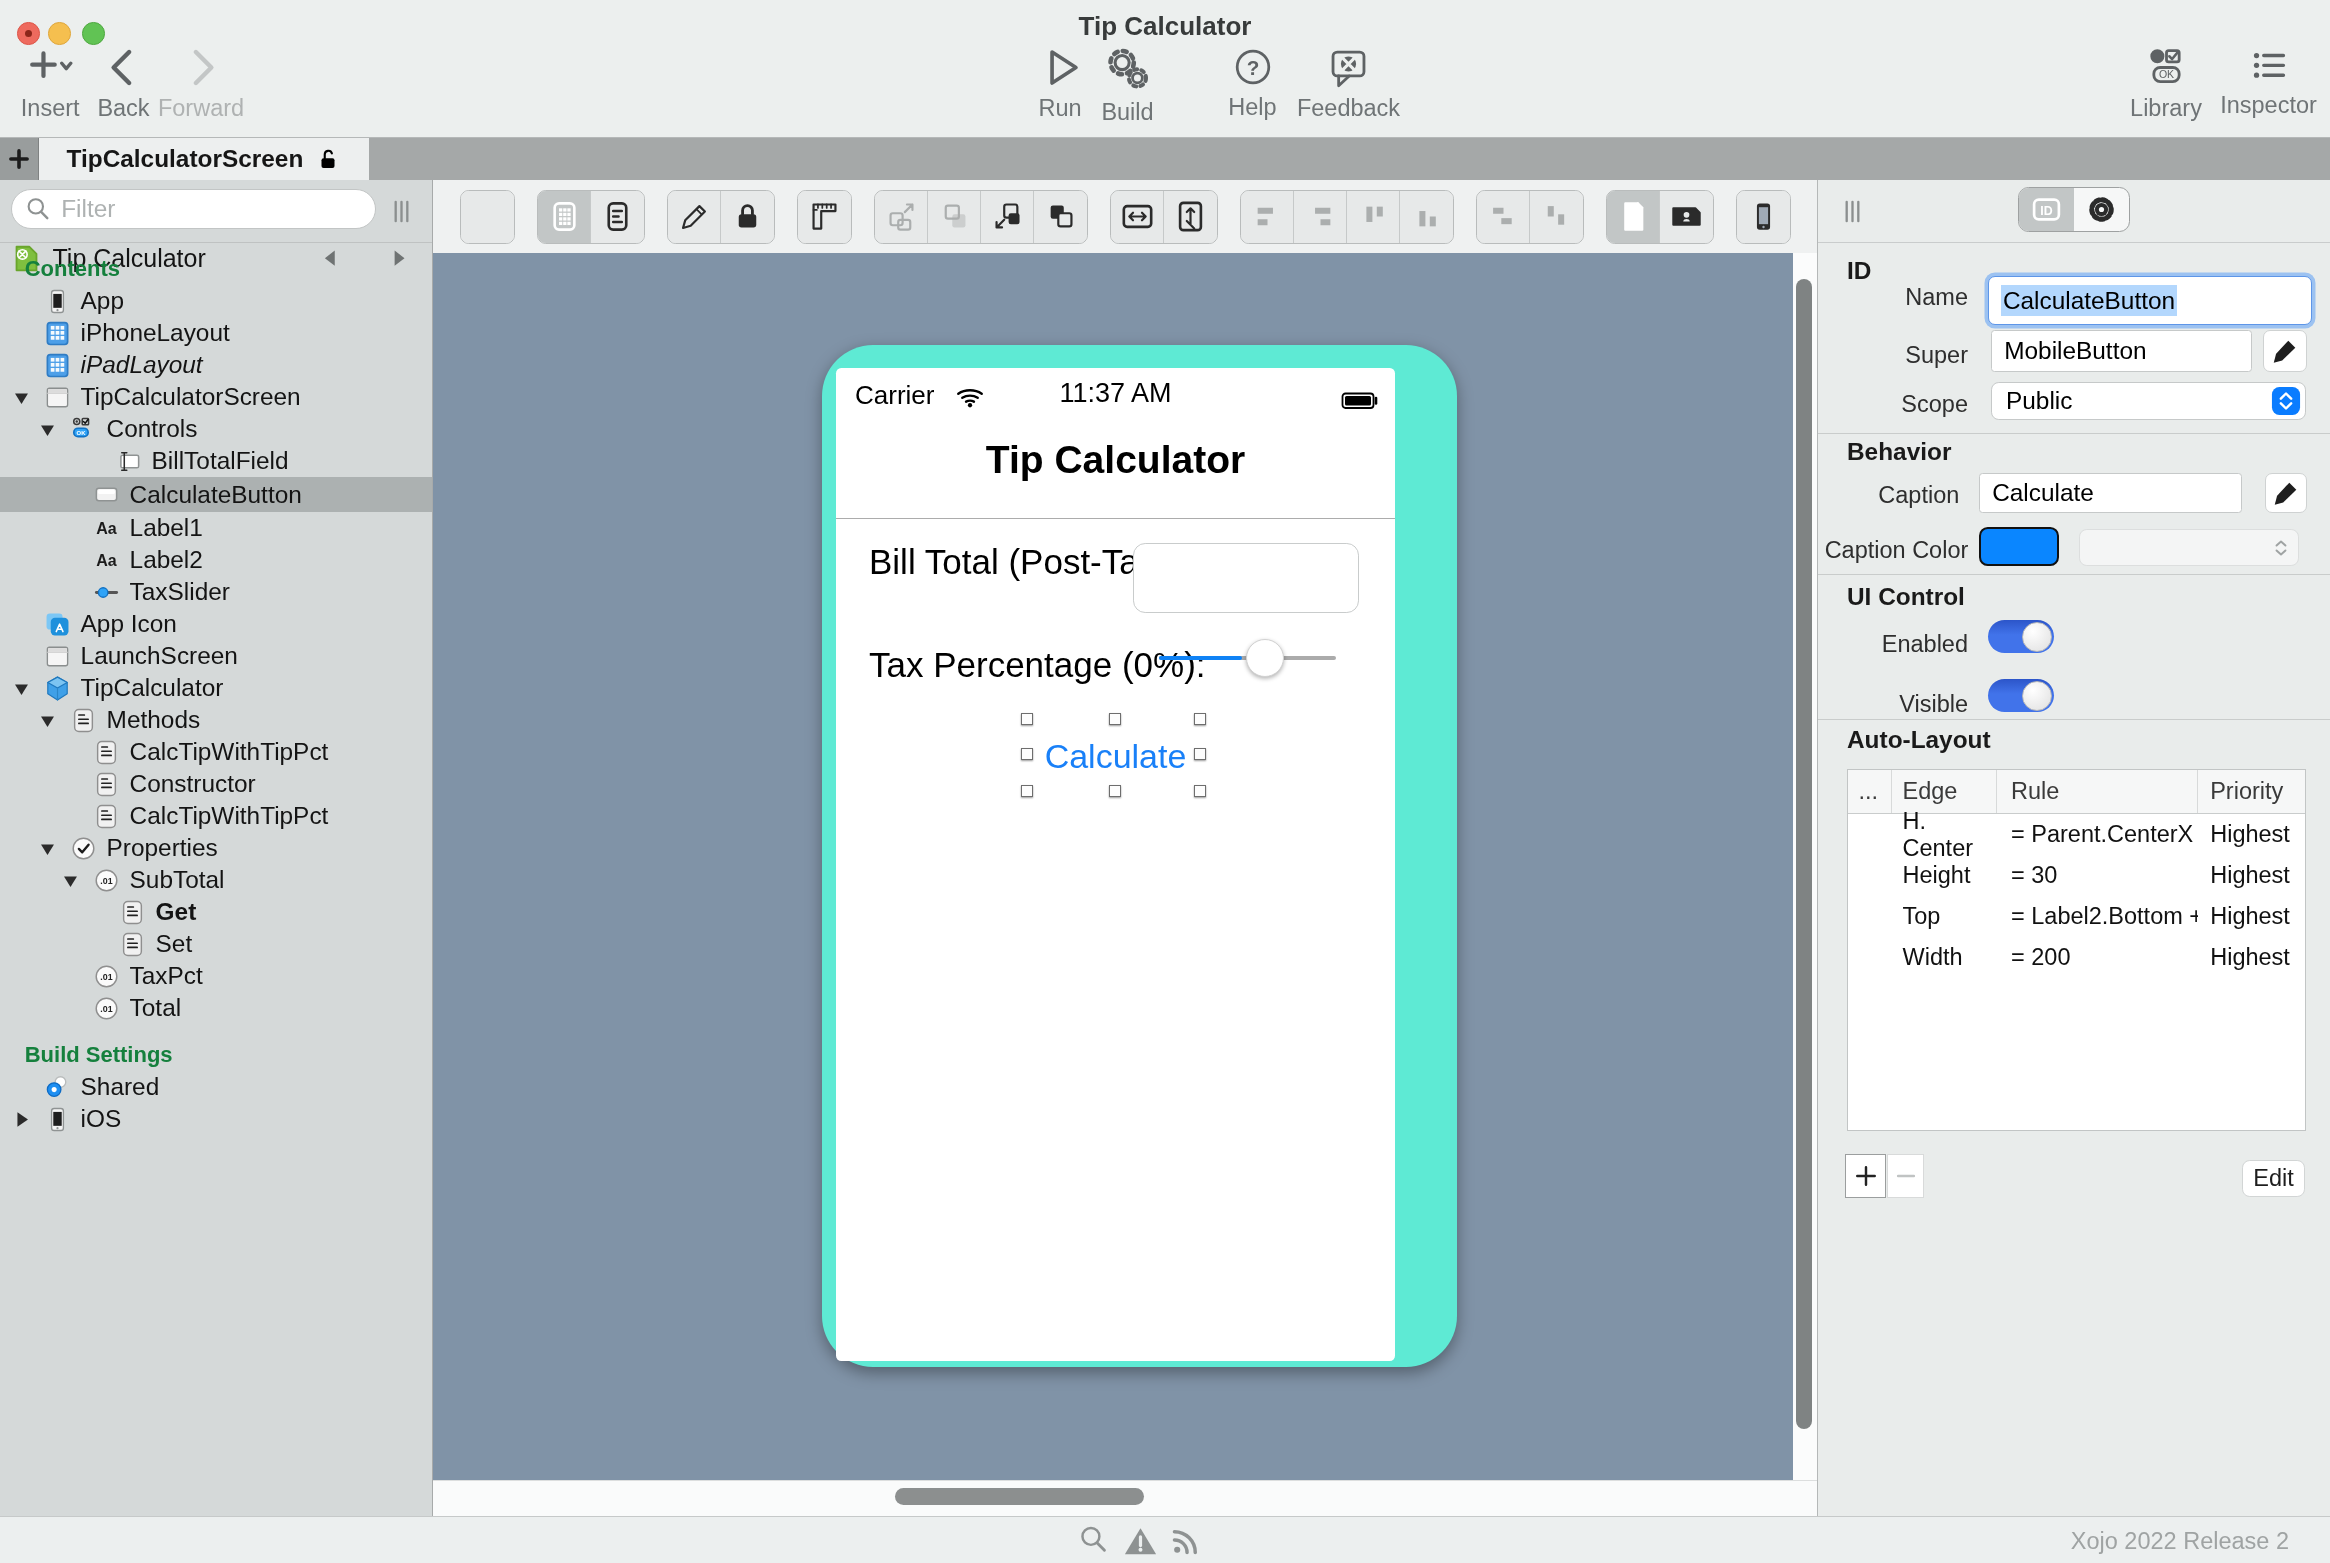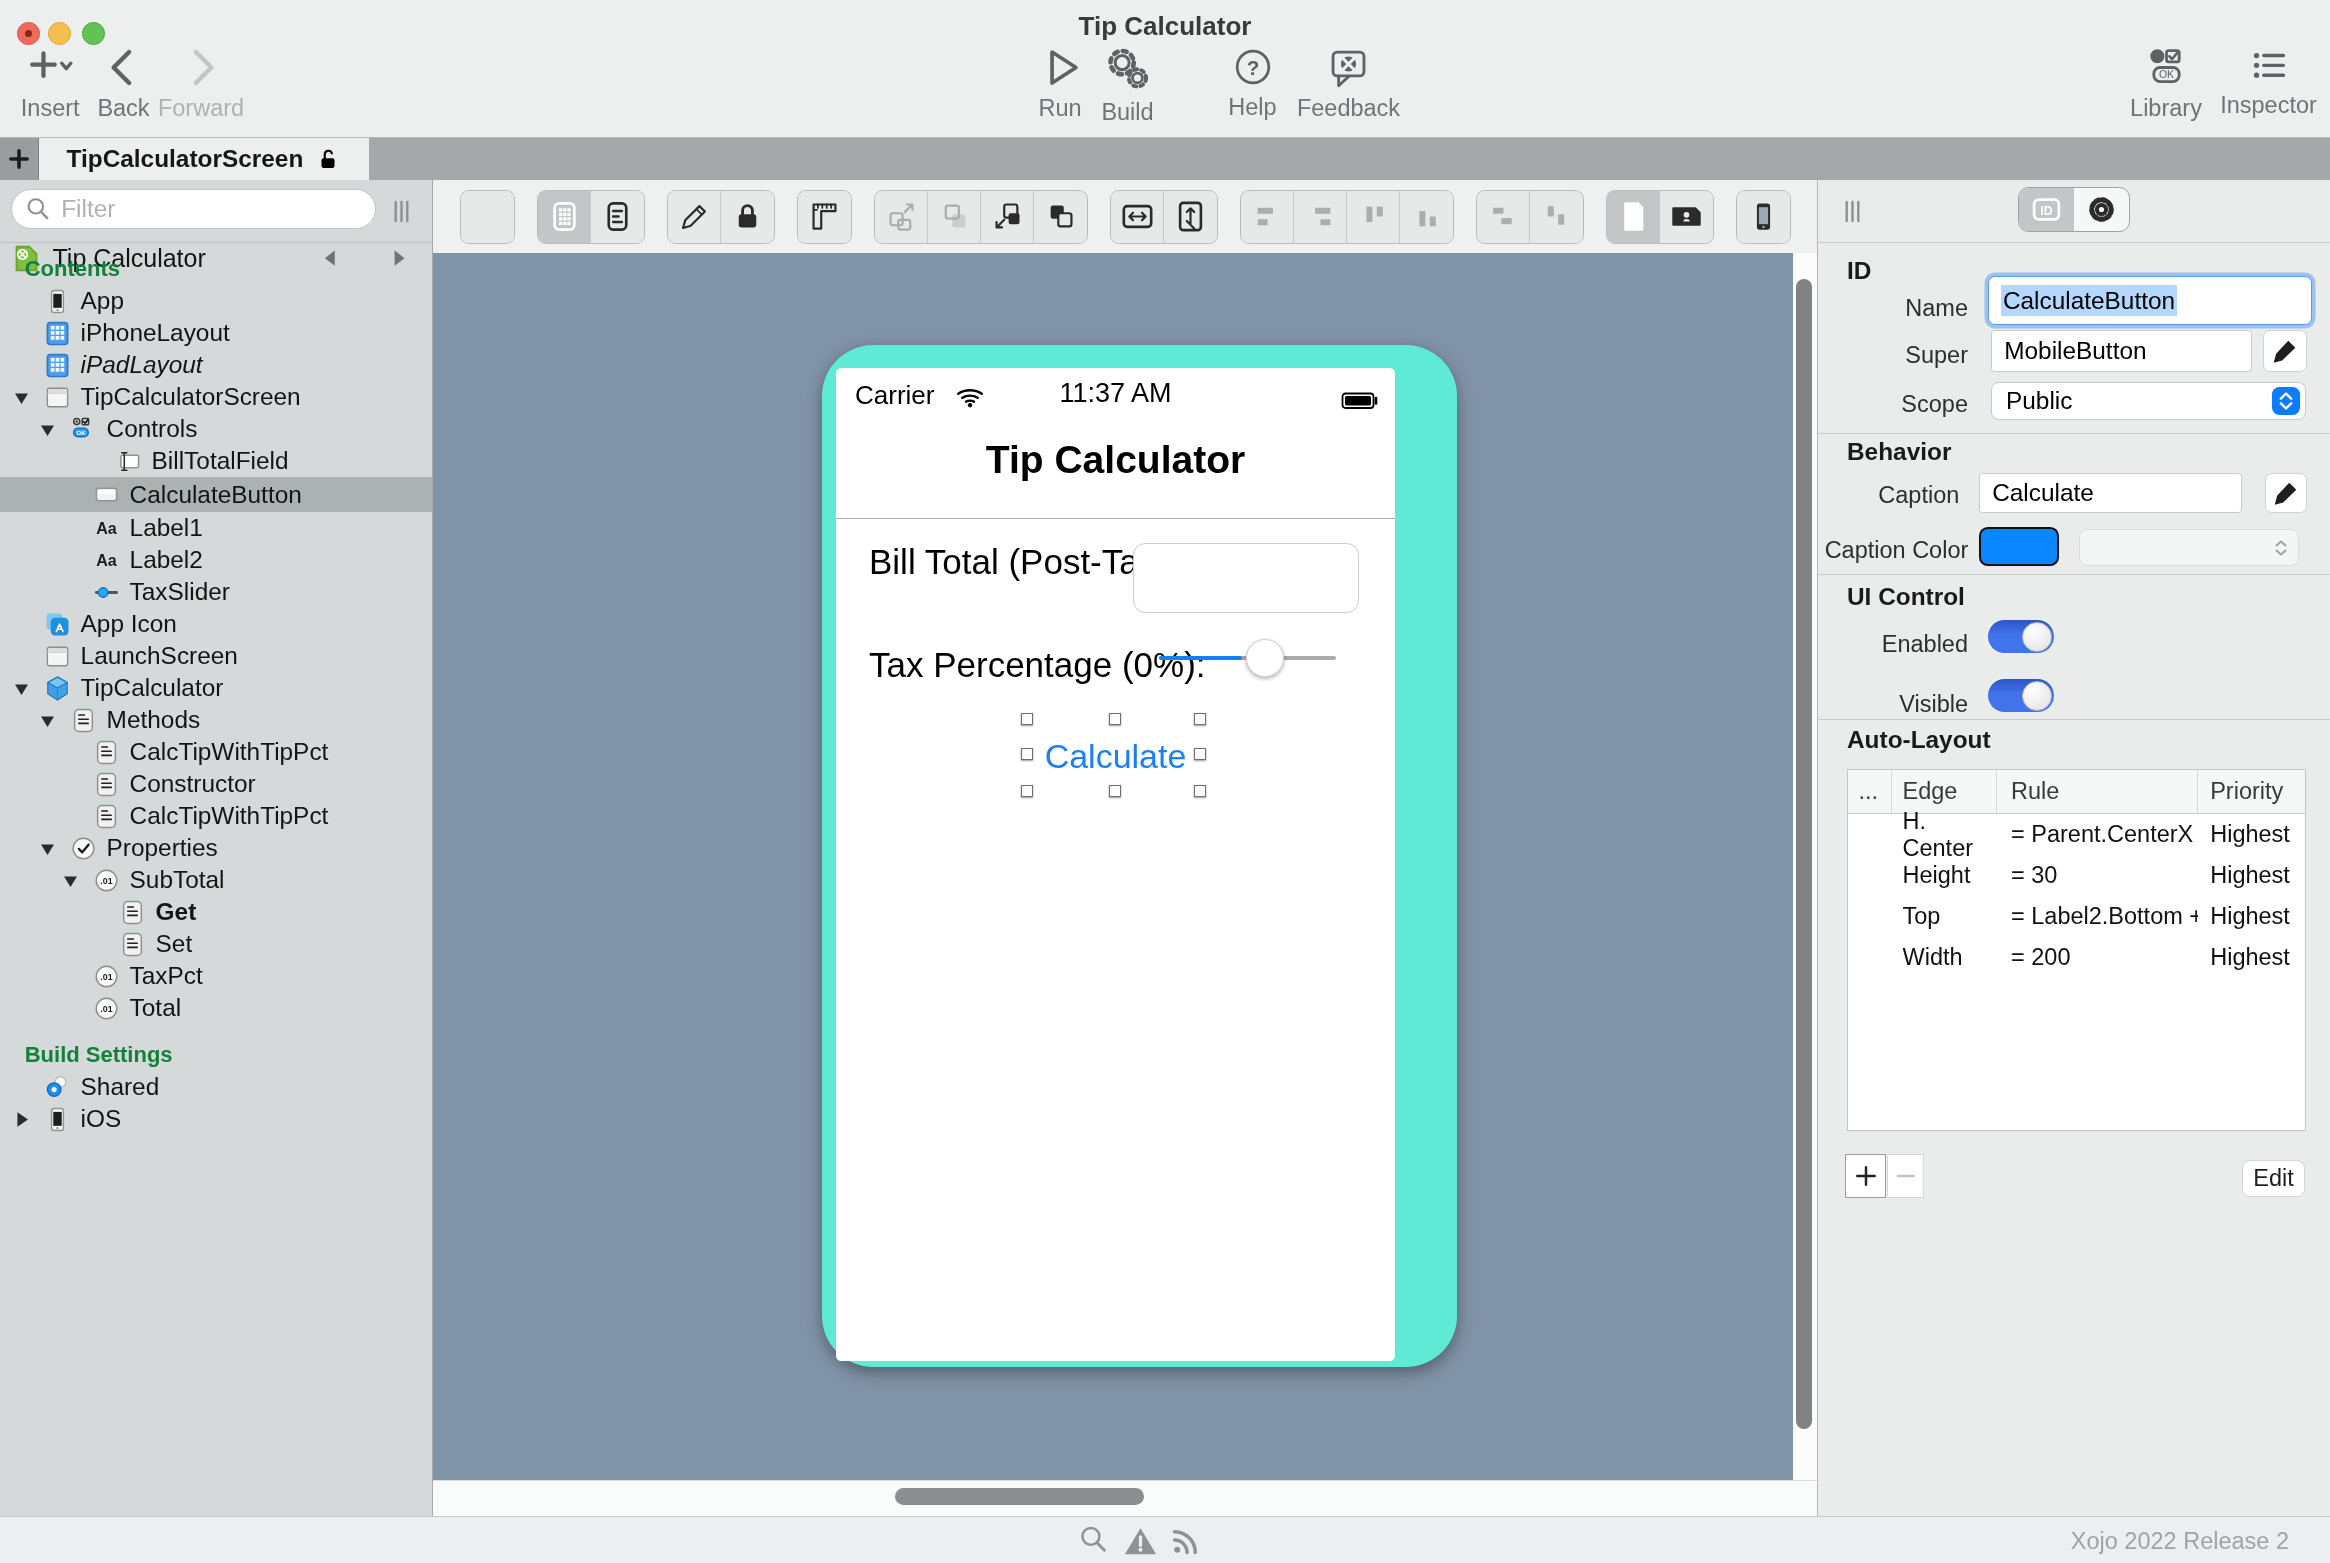--- a/index.html
+++ b/index.html
@@ -869,21 +869,21 @@
                 <circle cx="16" cy="16" r="6.4" fill="currentColor" stroke="none"></circle>
                 <circle cx="16" cy="16" r="9.4" stroke-width="5" stroke-dasharray="3.3 3.1"></circle>
                 <circle cx="16" cy="16" r="2.5" fill="#F6F7F7" stroke="none"></circle>
               </svg>
             </span>
           </div>
       </div>
     </div>
 
     <div class="sec-header" style="top:77px;">ID</div>
-    <div class="insp-label" style="top:115px;padding-left:16px;">Name</div>
+    <div class="insp-label" style="top:104px;padding-left:16px;">Name</div>
     <div id="name-field" class="tfield" style="left:170px;top:96px;width:324px;height:49px;">
         <span class="seltext">CalculateButton</span>
       </div>
     <div class="insp-label" style="top:162px;">Super</div>
     <div class="tfield" style="left:173px;top:150px;width:261px;height:42px;">
         <span>MobileButton</span>
       </div>
     <div class="mini-btn" style="left:445px;top:150px;width:44px;height:42px;">
         <span class="ico">
           <svg viewBox="0 0 32 32" fill="none" stroke="currentColor" stroke-width="2" stroke-linecap="round" stroke-linejoin="round" style="width: 30px; height: 30px;">

